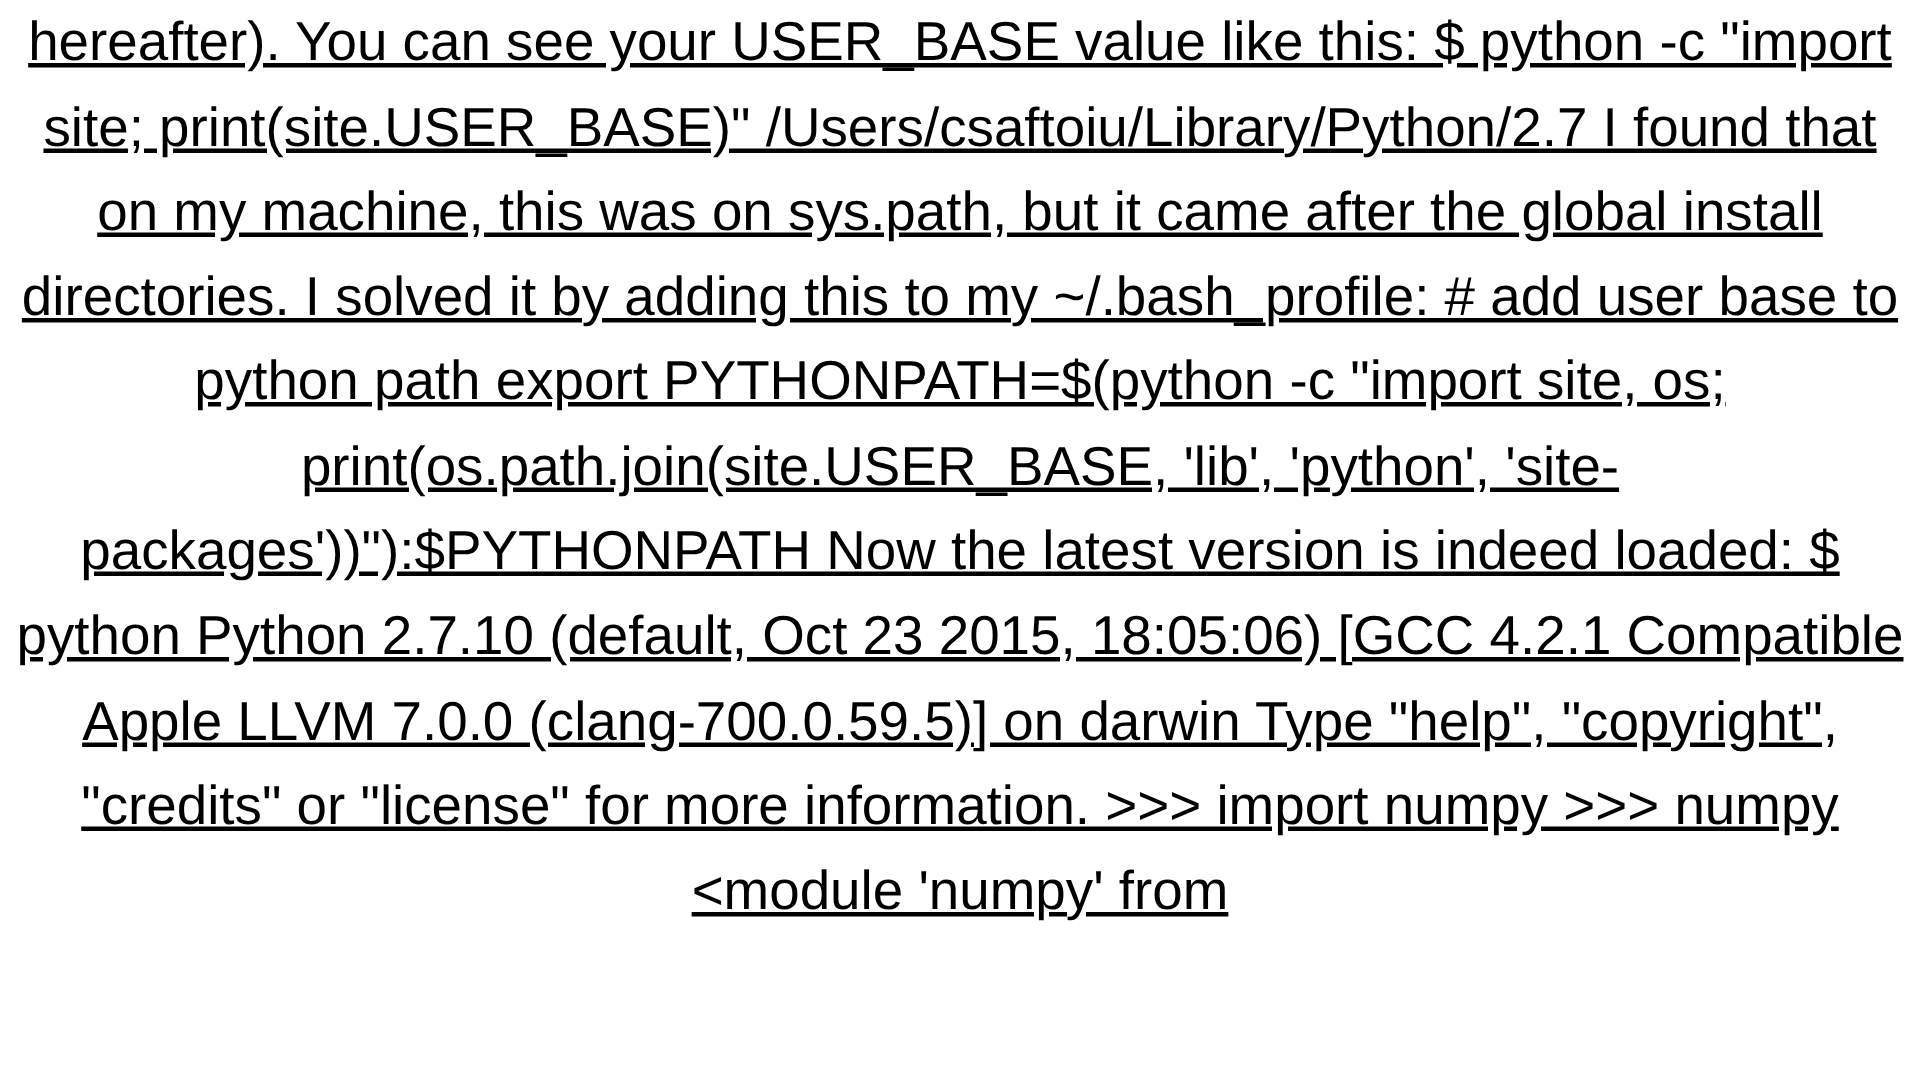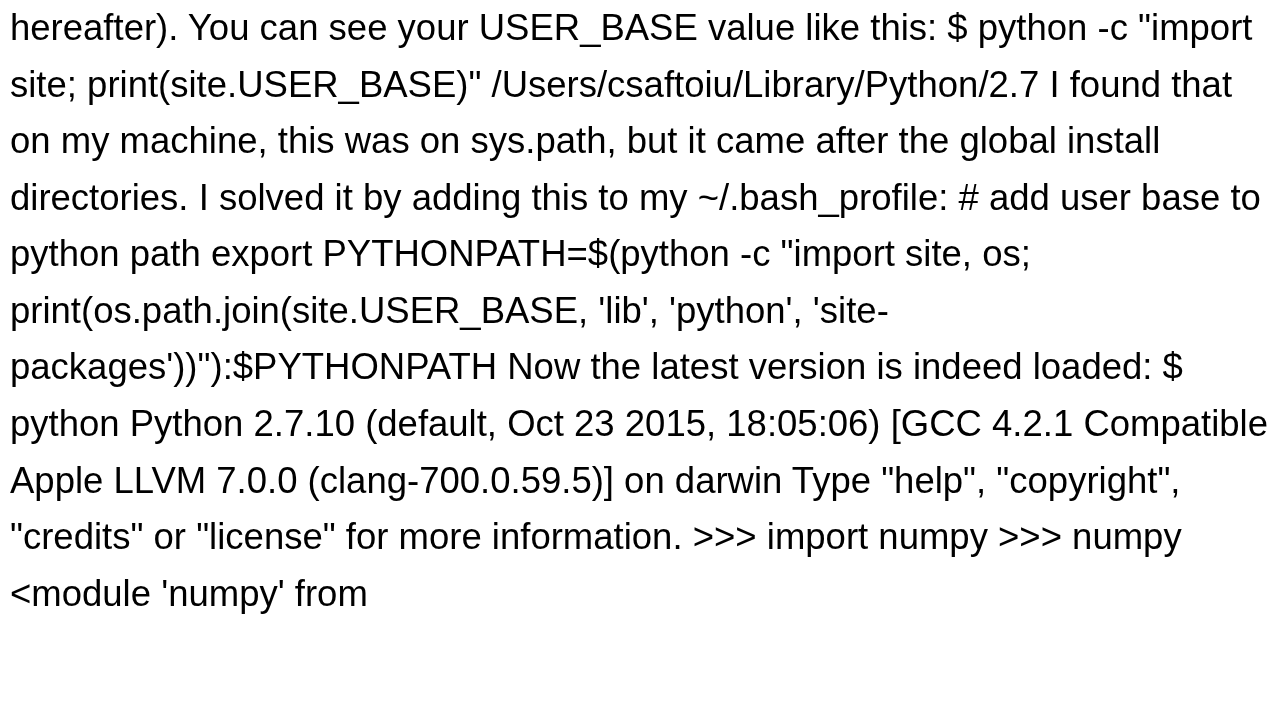--- a/index.html
+++ b/index.html
@@ -10,25 +10,26 @@
     body {
       width: 1280px;
       height: 720px;
       background: #ffffff;
       font-family: Arial, Helvetica, sans-serif;
       overflow: hidden;
     }
     .content {
       width: 100%;
       padding: 0 10px;
-      text-align: left;
+      text-align: center;
       font-size: 36.5px;
       line-height: 1.55;
       color: #000000;
       letter-spacing: 0px;
+      text-decoration: underline;
     }
   </style>
 </head>
 <body>
 
 <div class="content">
   <span>hereafter).  You can see your USER_BASE value like this: $ python -c "import site; print(site.USER_BASE)" /Users/csaftoiu/Library/Python/2.7  I found that on my machine, this was on sys.path, but it came after the global install directories. I solved it by adding this to my ~/.bash_profile: # add user base to python path export PYTHONPATH=$(python -c "import site, os; print(os.path.join(site.USER_BASE, 'lib', 'python', 'site-packages'))"):$PYTHONPATH  Now the latest version is indeed loaded: $ python Python 2.7.10 (default, Oct 23 2015, 18:05:06) [GCC 4.2.1 Compatible Apple LLVM 7.0.0 (clang-700.0.59.5)] on darwin Type "help", "copyright", "credits" or "license" for more information. &gt;&gt;&gt; import numpy &gt;&gt;&gt; numpy &lt;module 'numpy' from</span>
 </div>
 
 </body></html>

